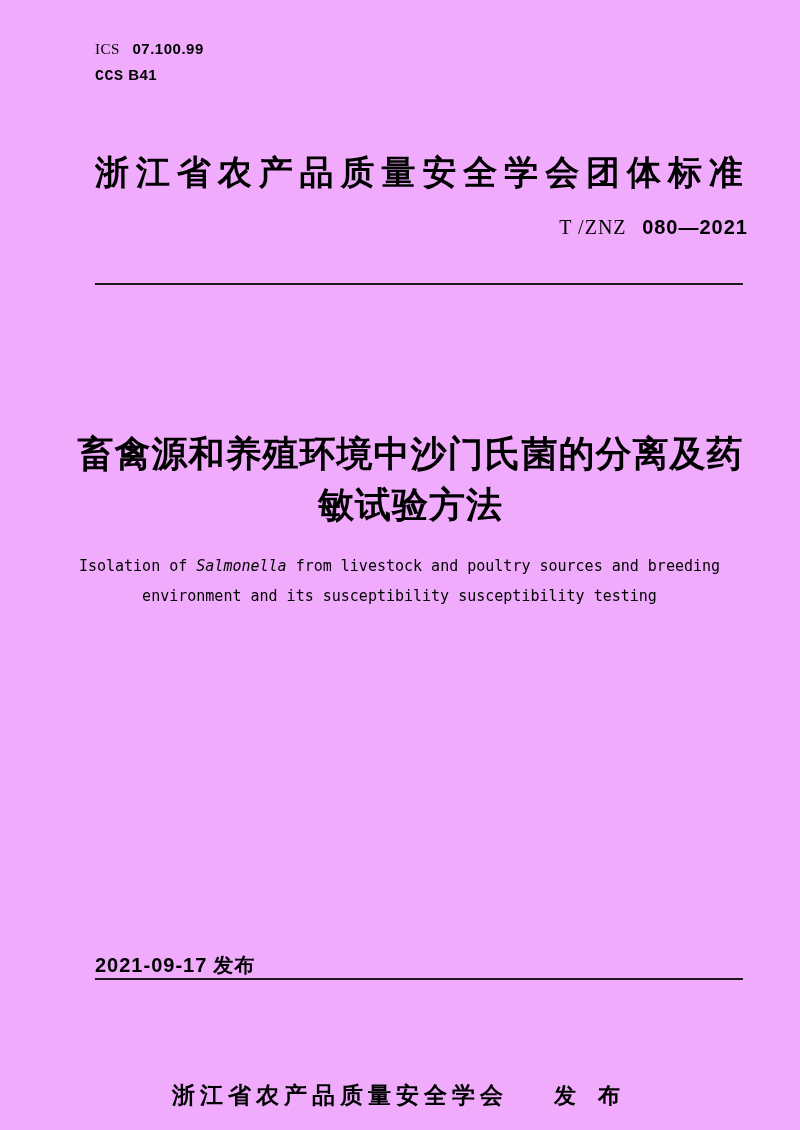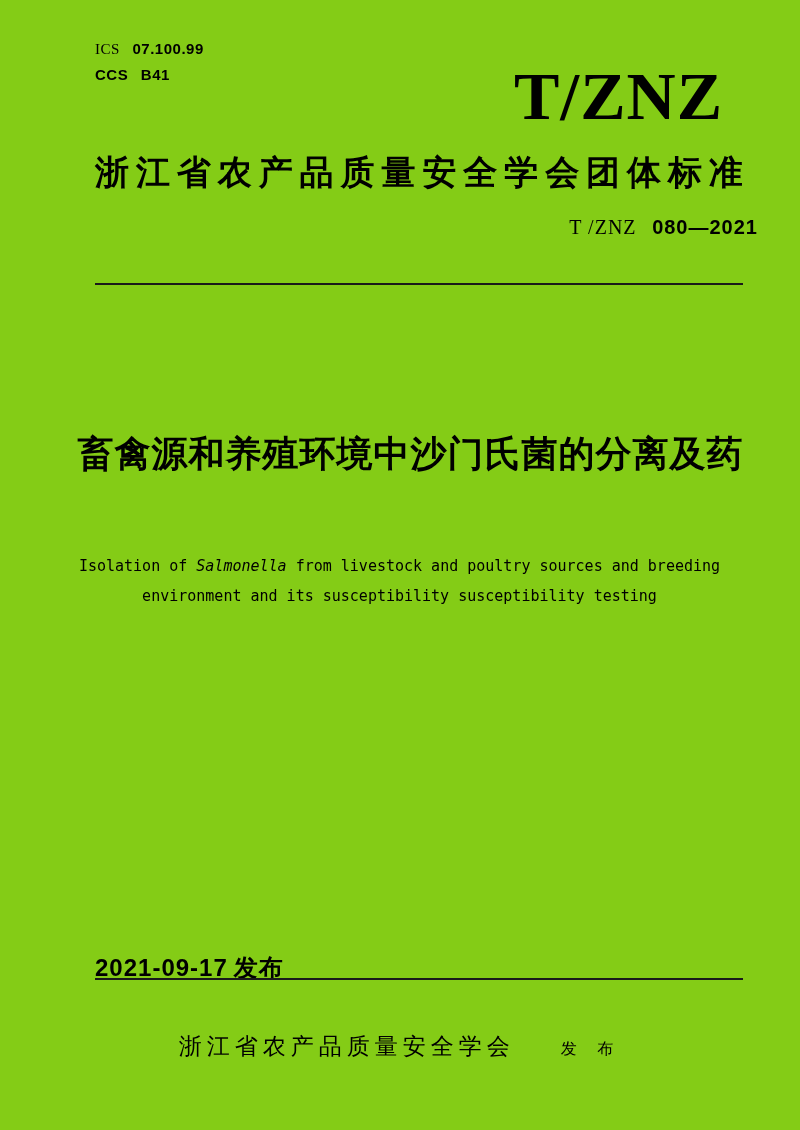--- a/index.html
+++ b/index.html
@@ -4,21 +4,21 @@
 <style>
   html, body {
     margin: 0;
     padding: 0;
     background: #ffffff;
   }
   .page {
     position: relative;
     width: 800px;
     height: 1130px;
-    background: #84cc16;
+    background: #f0abfc;
     color: #000000;
     font-family: "Liberation Sans", sans-serif;
     overflow: hidden;
   }
 
   
   .ics-block {
     position: absolute;
     left: 95px;
     top: 36px;
@@ -26,23 +26,22 @@
     line-height: 25px;
     letter-spacing: 0.5px;
     white-space: nowrap;
   }
   .ics-line { display: block; }
   .code-label-serif {
     font-family: "Liberation Serif", "DejaVu Serif", serif;
     margin-right: 8px;
   }
   .code-label-sans {
-    font-family: Liberation Sans, sans-serif;
-    font-weight: 700;
-    margin-right: 8px;
+    font-family: Liberation Mono, monospace;
+    font-weight: 700;
   }
   .code-value {
     font-family: "Liberation Sans", sans-serif;
     font-weight: 600;
   }
 
   
   .logo {
     position: absolute;
     top: 62px;
@@ -67,21 +66,21 @@
   }
   .justify-chars {
     display: flex;
     justify-content: space-between;
   }
 
   
   .std-number {
     position: absolute;
     top: 216px;
-    right: 42px;
+    right: 52px;
     font-size: 20px;
     white-space: nowrap;
   }
   .std-number .prefix {
     font-family: "Liberation Serif", "DejaVu Serif", serif;
     letter-spacing: 1px;
     margin-right: 10px;
   }
   .std-number .num {
     font-family: "Liberation Sans", sans-serif;
@@ -129,66 +128,65 @@
   .en-title .ital { font-style: italic; }
 
   
   .dates-row {
     position: absolute;
     left: 95px;
     top: 952px;
     width: 648px;
     display: flex;
     justify-content: space-between;
-    font-size: 24px;
+    font-size: 20px;
     font-weight: 600;
     letter-spacing: 1px;
     white-space: nowrap;
   }
   .date-label { margin-left: 6px; }
 
   
   .publisher-row {
     position: absolute;
     left: 0;
     right: 0;
-    top: 1031px;
+    top: 1080px;
     display: flex;
     justify-content: center;
     align-items: baseline;
     gap: 46px;
-    font-weight: 400;
+    font-weight: 700;
     white-space: nowrap;
   }
   .publisher-name {
     font-size: 23px;
     letter-spacing: 5px;
   }
   .publish-label {
-    font-size: 16px;
+    font-size: 22px;
     letter-spacing: 8px;
   }
 </style>
 </head>
 <body>
 
 <div class="page">
 
   <div class="ics-block">
     <span class="ics-line">
       <span class="code-label-serif">ICS</span>
       <span class="code-value">07.100.99</span>
     </span>
     <span class="ics-line">
       <span class="code-label-sans">CCS</span>
       <span class="code-value">B41</span>
     </span>
   </div>
 
-  <div class="logo">T/ZNZ</div>
 
   <div class="assoc-title justify-chars">
       <span>浙</span>
       <span>江</span>
       <span>省</span>
       <span>农</span>
       <span>产</span>
       <span>品</span>
       <span>质</span>
       <span>量</span>
@@ -204,20 +202,21 @@
 
   <div class="std-number">
     <span class="prefix">T /ZNZ</span>
     <span class="num">080—2021</span>
   </div>
 
   <div class="rule rule-top"></div>
 
   <div class="doc-title">
     <div>畜禽源和养殖环境中沙门氏菌的分离及药</div>
+    <div>敏试验方法</div>
   </div>
 
   <div class="en-title">
     <div><span>Isolation of </span><span class="ital">Salmonella</span><span> from livestock and poultry sources and breeding</span></div>
     <div>environment and its susceptibility susceptibility testing</div>
   </div>
 
   <div class="dates-row">
     <span>
       <span>2021-09-17</span><span class="date-label">发布</span>

